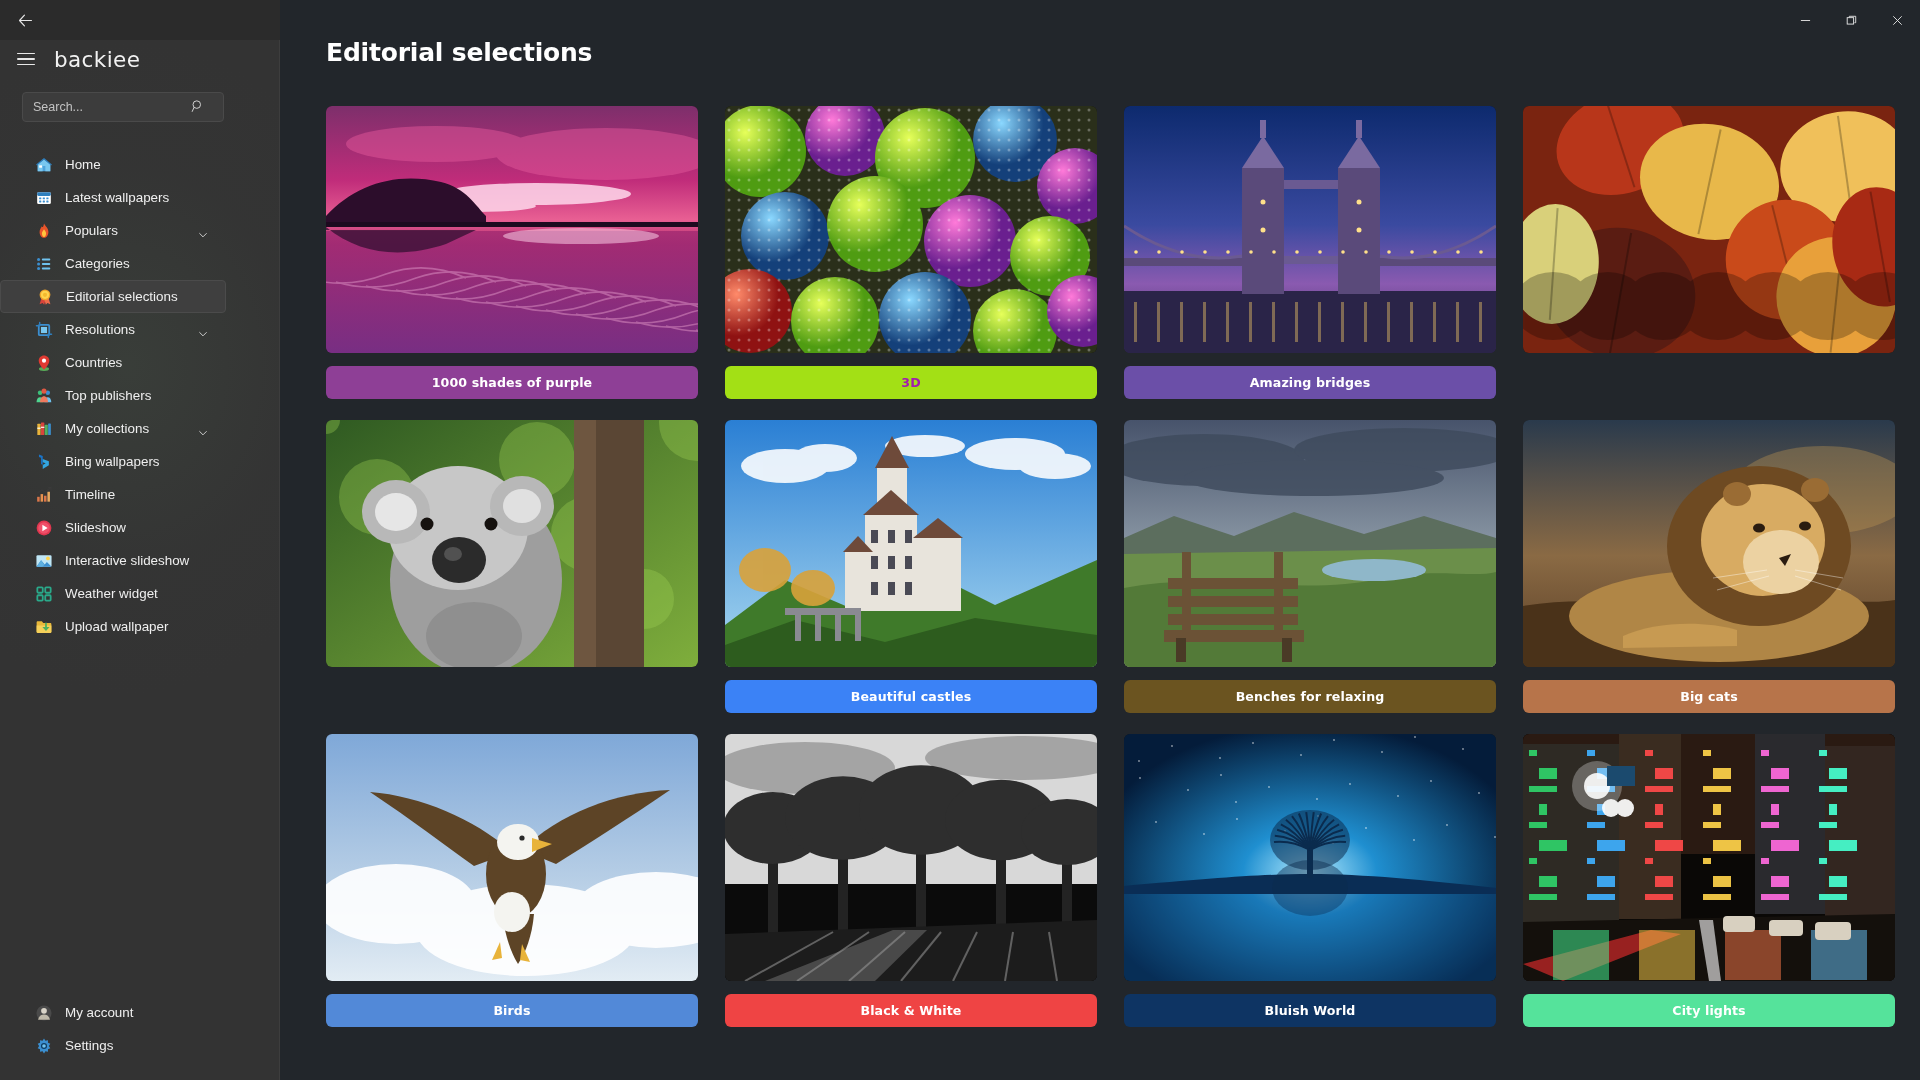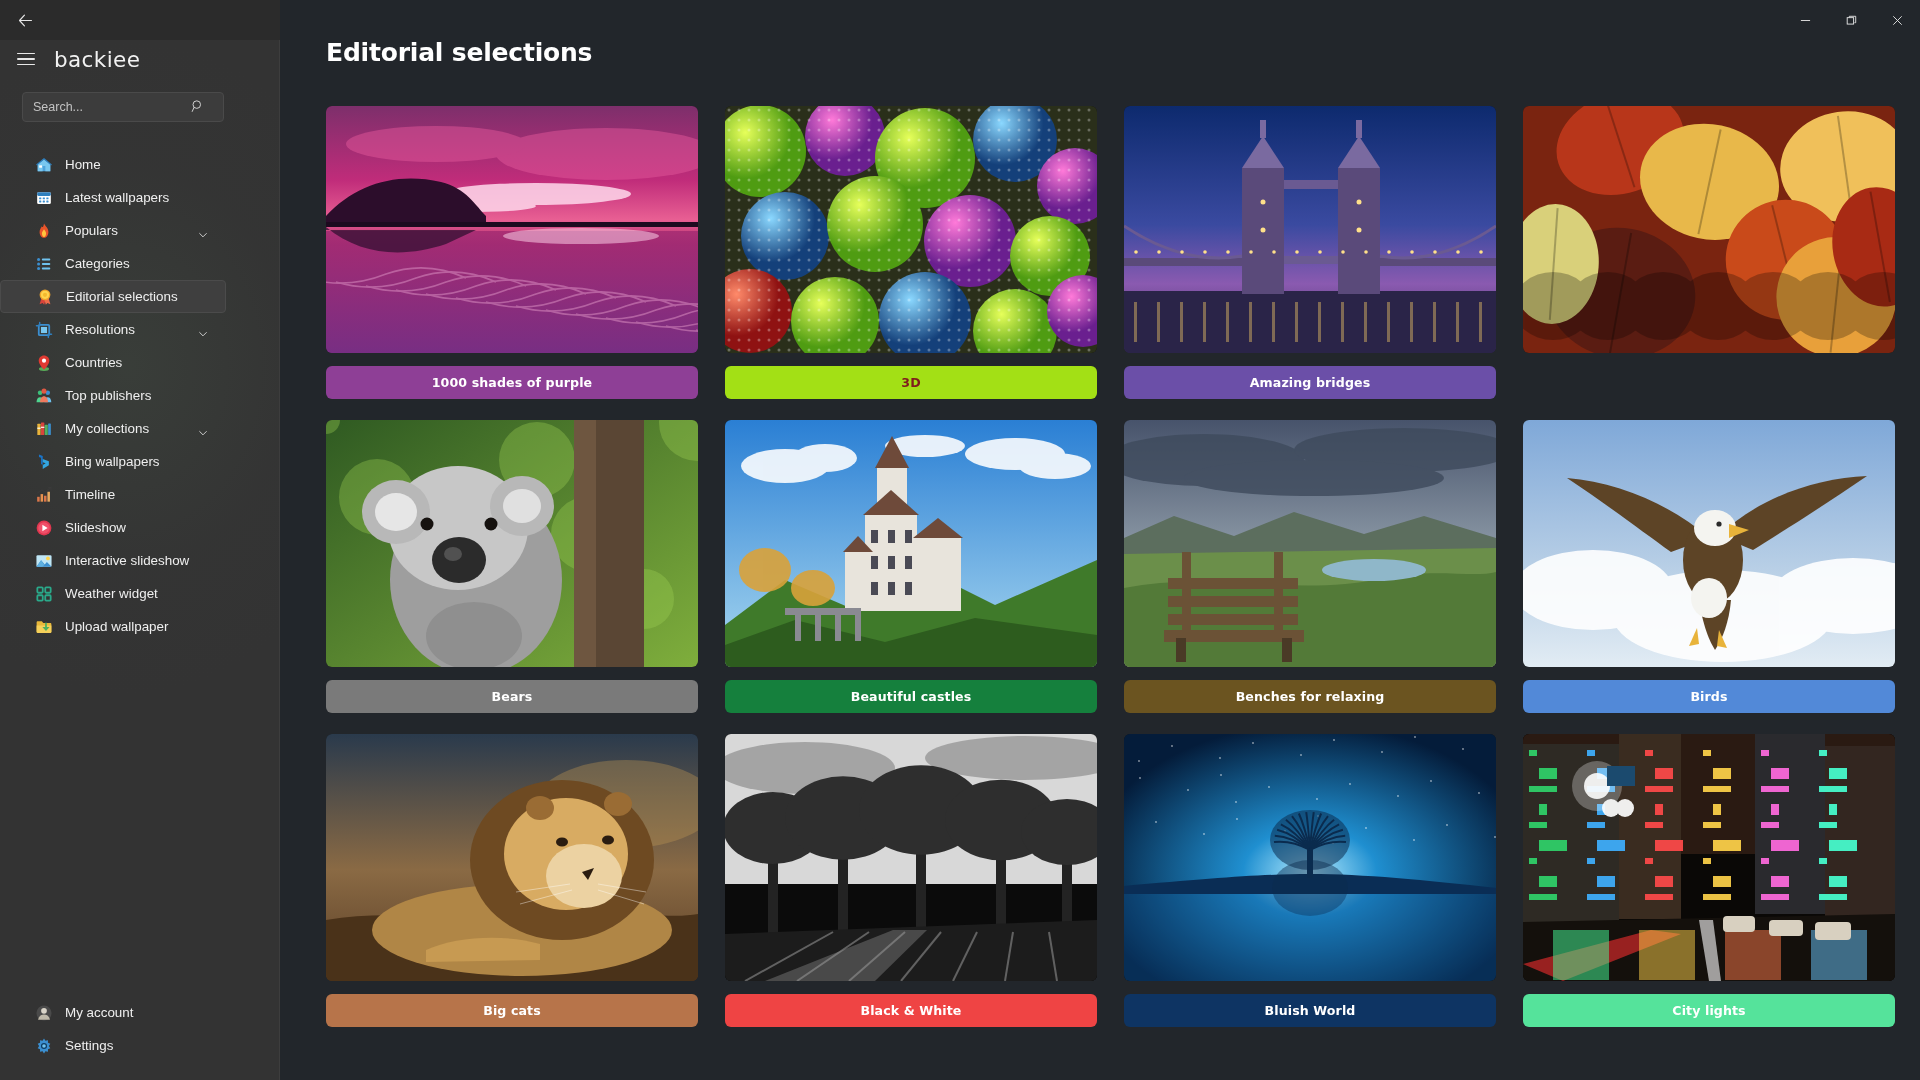--- a/index.html
+++ b/index.html
@@ -1472,21 +1472,21 @@
               <circle cx="314" cy="254" r="1.5"></circle>
               <circle cx="324" cy="254" r="1.5"></circle>
               <circle cx="334" cy="254" r="1.5"></circle>
               <circle cx="344" cy="254" r="1.5"></circle>
               <circle cx="354" cy="254" r="1.5"></circle>
               <circle cx="364" cy="254" r="1.5"></circle>
               <circle cx="374" cy="254" r="1.5"></circle>
             </g>
           </svg>
         </div>
-    <div class="caption" style="background:#a3e015;color:#7f1d1d">3D</div>
+    <div class="caption" style="background:#a3e015;color:#a21caf">3D</div>
   </div>
       <div class="card">
     <div class="thumb">
           <svg viewBox="0 0 372 247" preserveAspectRatio="none">
             <defs>
               <linearGradient id="tb" x1="0" y1="0" x2="0" y2="1">
                 <stop offset="0" stop-color="#0d2a6e"></stop>
                 <stop offset="0.48" stop-color="#3a4aa0"></stop>
                 <stop offset="0.72" stop-color="#8a5ab0"></stop>
                 <stop offset="1" stop-color="#3a2a5a"></stop>
@@ -1644,21 +1644,20 @@
             <ellipse cx="70" cy="92" rx="21" ry="19" fill="#e6e6e6"></ellipse>
       <ellipse cx="196" cy="86" rx="32" ry="30" fill="#b8b8b8"></ellipse>
             <ellipse cx="196" cy="86" rx="19" ry="17" fill="#e0e0e0"></ellipse>
       <ellipse cx="133" cy="140" rx="27" ry="23" fill="#2b2b2b"></ellipse>
       <ellipse cx="127" cy="134" rx="9" ry="7" fill="#6a6a6a" opacity="0.6"></ellipse>
       <circle cx="101" cy="104" r="6.5" fill="#16120f"></circle>
             <circle cx="165" cy="104" r="6.5" fill="#16120f"></circle>
       <ellipse cx="148" cy="216" rx="48" ry="34" fill="#8f8f8f"></ellipse>
           </svg>
         </div>
-    <div class="caption" style="background:#7a7a7a">Bears</div>
   </div>
       <div class="card">
     <div class="thumb">
           <svg viewBox="0 0 372 247" preserveAspectRatio="none">
             <defs>
               <linearGradient id="sky2" x1="0" y1="0" x2="0" y2="1">
                 <stop offset="0" stop-color="#2a7fd4"></stop>
                 <stop offset="1" stop-color="#a9d8f0"></stop>
               </linearGradient>
             </defs>
@@ -1701,21 +1700,21 @@
             </g>
       <g fill="#8a8a92">
               <rect x="60" y="188" width="76" height="7"></rect>
               <rect x="70" y="195" width="6" height="26"></rect>
               <rect x="90" y="195" width="6" height="26"></rect>
               <rect x="110" y="195" width="6" height="26"></rect>
               <rect x="130" y="195" width="6" height="26"></rect>
             </g>
           </svg>
         </div>
-    <div class="caption" style="background:#15803d">Beautiful castles</div>
+    <div class="caption" style="background:#3b82f6">Beautiful castles</div>
   </div>
       <div class="card">
     <div class="thumb">
           <svg viewBox="0 0 372 247" preserveAspectRatio="none">
             <defs>
               <linearGradient id="bs" x1="0" y1="0" x2="0" y2="1">
                 <stop offset="0" stop-color="#47536b"></stop>
                 <stop offset="0.55" stop-color="#8e9ba8"></stop>
                 <stop offset="1" stop-color="#c4c9c0"></stop>
               </linearGradient>
@@ -1738,56 +1737,20 @@
               <rect x="44" y="194" width="130" height="11"></rect>
       <rect x="40" y="210" width="140" height="12"></rect>
             </g>
       <g fill="#4a3a26">
               <rect x="52" y="218" width="10" height="24"></rect>
               <rect x="158" y="218" width="10" height="24"></rect>
             </g>
           </svg>
         </div>
     <div class="caption" style="background:#6b5420">Benches for relaxing</div>
-  </div>
-      <div class="card">
-    <div class="thumb">
-          <svg viewBox="0 0 372 247" preserveAspectRatio="none">
-            <defs>
-              <linearGradient id="es" x1="0" y1="0" x2="0" y2="1">
-                <stop offset="0" stop-color="#7fa8d8"></stop>
-                <stop offset="0.6" stop-color="#b8cfe6"></stop>
-                <stop offset="1" stop-color="#e2ecf4"></stop>
-              </linearGradient>
-            </defs>
-      <rect width="372" height="247" fill="url(#es)"></rect>
-      <g fill="#ffffff" opacity="0.9">
-              <ellipse cx="70" cy="170" rx="80" ry="40"></ellipse>
-              <ellipse cx="200" cy="196" rx="110" ry="46"></ellipse>
-              <ellipse cx="330" cy="176" rx="82" ry="38"></ellipse>
-            </g>
-      <g fill="#5d4426">
-              <path d="M186 118 C150 86 96 62 44 58 C86 86 120 112 148 132 Z"></path>
-      <path d="M196 116 C232 80 290 58 344 56 C300 86 262 110 230 130 Z"></path>
-      <ellipse cx="190" cy="140" rx="30" ry="44"></ellipse>
-      <path d="M176 180 C180 206 186 220 192 230 C200 218 206 202 208 180 Z"></path>
-            </g>
-      <g fill="#f4f4f0">
-              <ellipse cx="192" cy="108" rx="21" ry="18"></ellipse>
-              <ellipse cx="186" cy="178" rx="18" ry="20"></ellipse>
-            </g>
-      <path d="M206 104 L226 110 L206 118 Z" fill="#e8b33a"></path>
-      <circle cx="196" cy="104" r="2.6" fill="#2a2a2a"></circle>
-      <g fill="#e8b33a">
-              <path d="M174 208 L166 226 L176 224 Z"></path>
-              <path d="M196 210 L204 228 L194 226 Z"></path>
-            </g>
-          </svg>
-        </div>
-    <div class="caption" style="background:#5289d8">Birds</div>
   </div>
       <div class="card">
     <div class="thumb">
           <svg viewBox="0 0 372 247" preserveAspectRatio="none">
             <defs>
               <linearGradient id="ls" x1="0" y1="0" x2="0" y2="1">
                 <stop offset="0" stop-color="#2a3a4c"></stop>
                 <stop offset="0.55" stop-color="#8a6a44"></stop>
                 <stop offset="1" stop-color="#5a3e26"></stop>
               </linearGradient>
@@ -1809,20 +1772,56 @@
       <path d="M100 216 C130 202 180 200 214 210 L214 226 L100 228 Z" fill="#c79a52"></path>
       <g stroke="#ffffff" stroke-width="0.9" opacity="0.45">
               <path d="M244 150 L190 158"></path>
               <path d="M246 156 L194 170"></path>
               <path d="M272 150 L320 158"></path>
               <path d="M272 156 L318 170"></path>
             </g>
           </svg>
         </div>
     <div class="caption" style="background:#b7744a">Big cats</div>
+  </div>
+      <div class="card">
+    <div class="thumb">
+          <svg viewBox="0 0 372 247" preserveAspectRatio="none">
+            <defs>
+              <linearGradient id="es" x1="0" y1="0" x2="0" y2="1">
+                <stop offset="0" stop-color="#7fa8d8"></stop>
+                <stop offset="0.6" stop-color="#b8cfe6"></stop>
+                <stop offset="1" stop-color="#e2ecf4"></stop>
+              </linearGradient>
+            </defs>
+      <rect width="372" height="247" fill="url(#es)"></rect>
+      <g fill="#ffffff" opacity="0.9">
+              <ellipse cx="70" cy="170" rx="80" ry="40"></ellipse>
+              <ellipse cx="200" cy="196" rx="110" ry="46"></ellipse>
+              <ellipse cx="330" cy="176" rx="82" ry="38"></ellipse>
+            </g>
+      <g fill="#5d4426">
+              <path d="M186 118 C150 86 96 62 44 58 C86 86 120 112 148 132 Z"></path>
+      <path d="M196 116 C232 80 290 58 344 56 C300 86 262 110 230 130 Z"></path>
+      <ellipse cx="190" cy="140" rx="30" ry="44"></ellipse>
+      <path d="M176 180 C180 206 186 220 192 230 C200 218 206 202 208 180 Z"></path>
+            </g>
+      <g fill="#f4f4f0">
+              <ellipse cx="192" cy="108" rx="21" ry="18"></ellipse>
+              <ellipse cx="186" cy="178" rx="18" ry="20"></ellipse>
+            </g>
+      <path d="M206 104 L226 110 L206 118 Z" fill="#e8b33a"></path>
+      <circle cx="196" cy="104" r="2.6" fill="#2a2a2a"></circle>
+      <g fill="#e8b33a">
+              <path d="M174 208 L166 226 L176 224 Z"></path>
+              <path d="M196 210 L204 228 L194 226 Z"></path>
+            </g>
+          </svg>
+        </div>
+    <div class="caption" style="background:#5289d8">Birds</div>
   </div>
       <div class="card">
     <div class="thumb">
           <svg viewBox="0 0 372 247" preserveAspectRatio="none">
             <rect width="372" height="247" fill="#0b0b0b"></rect>
       <rect y="0" width="372" height="150" fill="#d8d8d8"></rect>
       <g fill="#8f8f8f" opacity="0.7">
               <ellipse cx="80" cy="34" rx="90" ry="26"></ellipse>
               <ellipse cx="300" cy="24" rx="100" ry="22"></ellipse>
             </g>

